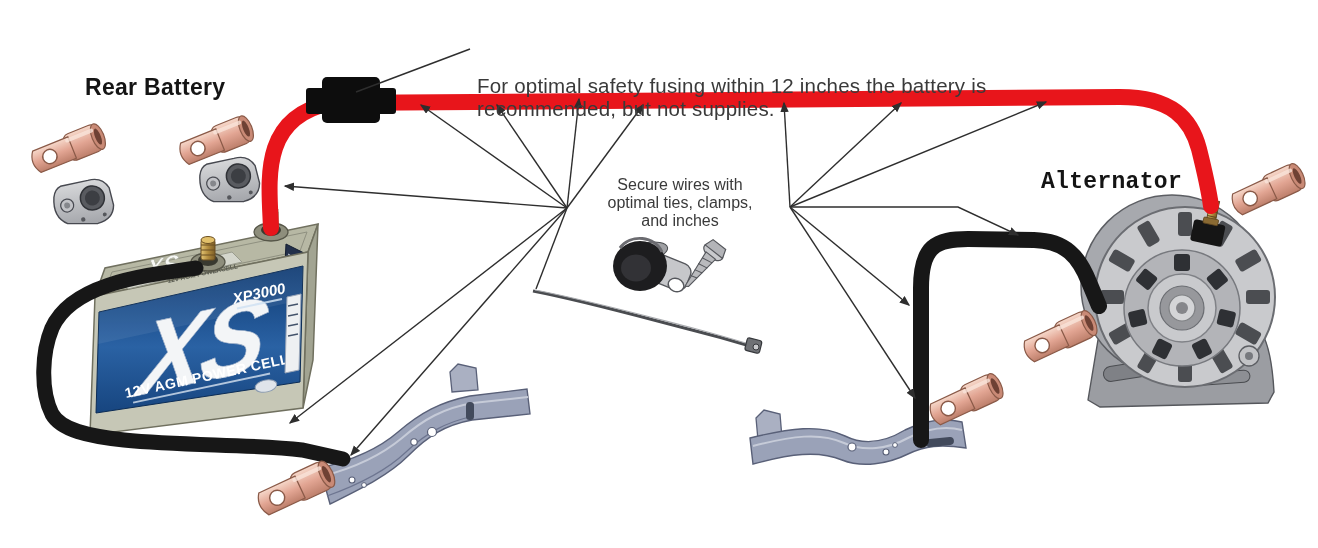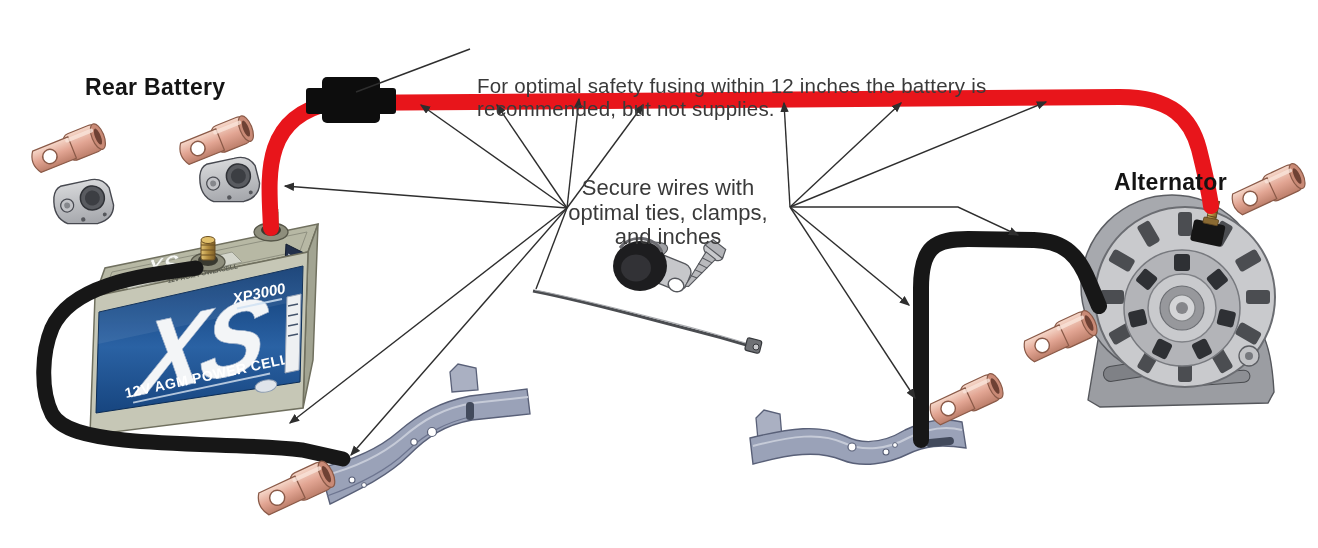--- a/index.html
+++ b/index.html
@@ -3,24 +3,24 @@
 <meta charset="utf-8">
 <style>
   html,body{margin:0;padding:0;background:#ffffff;}
   .canvas{
     position:relative;width:1318px;height:548px;background:#ffffff;overflow:hidden;
     font-family:"Liberation Sans", sans-serif;
   }
   .canvas svg{position:absolute;left:0;top:0;}
   .note{position:absolute;color:#3a3a3a;}
   .note-fuse{left:477px;top:44px;font-size:20.5px;line-height:1.12;letter-spacing:.2px;margin-top:31px;}
-  .note-secure{left:546px;top:176px;width:244px;text-align:center;font-size:22px;line-height:1.12;}
+  .note-secure{left:558px;top:176px;width:244px;text-align:center;font-size:16px;line-height:1.12;}
   .big-label{position:absolute;font-size:23px;font-weight:bold;color:#141414;letter-spacing:.3px;}
   .label-rb{left:85px;top:74px;}
-  .label-alt{left:1114px;top:169px;}
+  .label-alt{left:1041px;top:169px;font-family:Liberation Mono, monospace;}
 </style>
 </head>
 <body>
 
 <div class="canvas">
 
 <svg width="1318" height="548" viewBox="0 0 1318 548">
   <defs>
     <marker id="arr" markerWidth="9" markerHeight="8" refX="6.5" refY="3" orient="auto">
       <path d="M0,0 L7.5,3 L0,6 Z" fill="#2e2e2e"></path>

